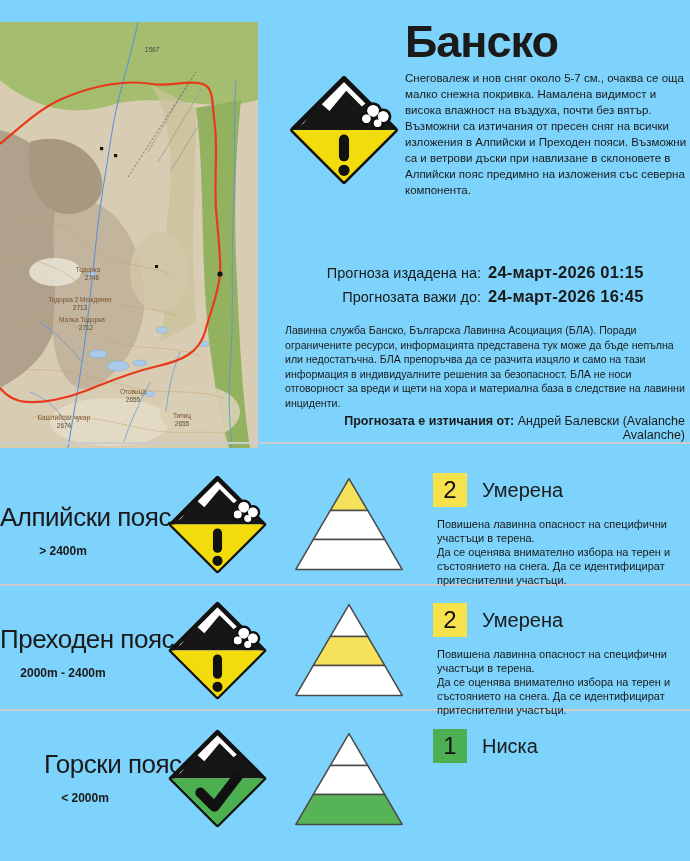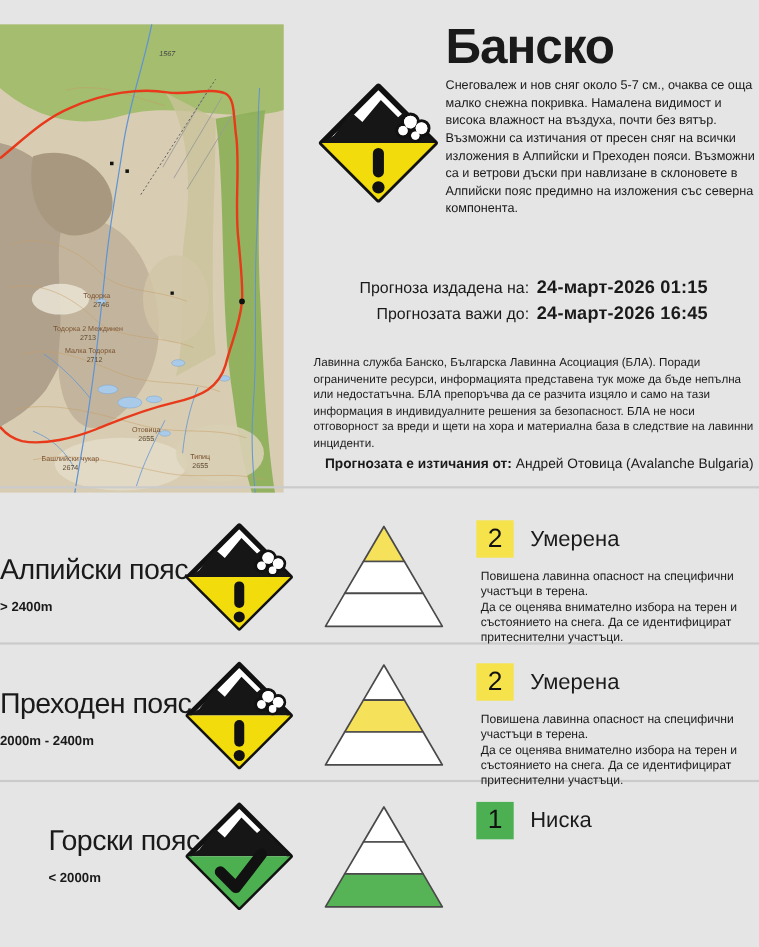--- a/index.html
+++ b/index.html
@@ -1,46 +1,46 @@
 <!DOCTYPE html>
 <html><head>
 <meta charset="utf-8">
 <style>
   * { margin:0; padding:0; box-sizing:border-box; }
   html,body { background:#fff; }
   body { font-family:"Liberation Sans", sans-serif; color:#1a1a1a; }
-  .page { position:relative; width:690px; height:861px; overflow:hidden; background:#e5e5e5; }
+  .page { position:relative; width:690px; height:861px; overflow:hidden; background:#7dd3fc; }
 
   
   .map { position:absolute; left:0; top:22px; width:258px; height:426px; }
   .map svg { position:absolute; left:0; top:0; }
   .map-label { position:absolute; font-size:6.5px; color:#7a5230; white-space:nowrap; transform:translateX(-50%); }
   .map-label.elev { color:#5d4a33; }
   .map-label.dark { color:#444; font-style:italic; }
 
   
   .title { position:absolute; left:405px; top:16px; font-size:45px; letter-spacing:-1px; }
   .hazard-main { position:absolute; left:288px; top:74px; width:112px; height:112px; }
   .summary { position:absolute; left:405px; top:70px; width:284px; font-size:11.5px; line-height:16px; }
 
   
-  .dates { position:absolute; left:285px; top:252px; width:400px; display:grid;
+  .dates { position:absolute; left:285px; top:263px; width:400px; display:grid;
            grid-template-columns:196px auto; column-gap:7px; row-gap:5px; align-items:baseline; }
   .date-label { text-align:right; font-size:14.5px; }
   .date-value { font-size:16.5px; font-weight:bold; letter-spacing:0.2px; }
   .disclaimer { position:absolute; left:285px; top:323px; width:405px; font-size:10.6px; line-height:14.5px; }
   .issuer { position:absolute; left:285px; top:414px; width:400px; text-align:right; font-size:12.5px; }
   .issuer b { font-weight:bold; }
 
   
   .divider { position:absolute; left:0; width:690px; height:2px; background:#cbcbcb; }
 
   
   .zone-row { position:absolute; left:0; width:690px; height:125px; }
-  .zone-label { position:absolute; left:0; top:42px; width:126px; text-align:left; }
+  .zone-label { position:absolute; left:0; top:42px; width:126px; text-align:center; }
   .zone-name { font-size:26px; white-space:nowrap; letter-spacing:-0.5px; }
   .zone-range { font-size:12px; font-weight:bold; margin-top:11px; }
   .zone-diamond { position:absolute; left:167px; top:14px; width:101px; height:101px; }
   .zone-pyramid { position:absolute; left:292px; top:13px; width:114px; height:102px; }
   .zone-rating { position:absolute; left:433px; top:13px; display:flex; align-items:center; }
   .badge { width:34px; height:34px; display:flex; align-items:center; justify-content:center;
            font-size:24px; color:#111; }
   .badge-yellow { background:#F6E34B; }
   .badge-green { background:#4CB052; }
   .level-name { font-size:20px; margin-left:15px; }
@@ -155,21 +155,21 @@
     <span class="date-label">Прогноза издадена на:</span>
     <span class="date-value">24-март-2026 01:15</span>
     <span class="date-label">Прогнозата важи до:</span>
     <span class="date-value">24-март-2026 16:45</span>
   </div>
 
   <p class="disclaimer">Лавинна служба Банско, Българска Лавинна Асоциация (БЛА). Поради ограничените ресурси, информацията представена тук може да бъде непълна или недостатъчна. БЛА препоръчва да се разчита изцяло и само на тази информация в индивидуалните решения за безопасност. БЛА не носи отговорност за вреди и щети на хора и материална база в следствие на лавинни инциденти.</p>
 
   <p class="issuer">
     <b>Прогнозата е изтичания от:</b>
-    <span>Андрей Отовица (Avalanche Bulgaria)</span>
+    <span>Андрей Балевски (Avalanche Avalanche)</span>
   </p>
 
   <div class="divider" style="top:442px;"></div>
   <div class="divider" style="top:584px;"></div>
   <div class="divider" style="top:709px;"></div>
 
   <div class="zone-row" style="top:460px;">
     <div class="zone-label">
       <div class="zone-name">Алпийски пояс</div>
       <div class="zone-range">&gt; 2400m</div>

